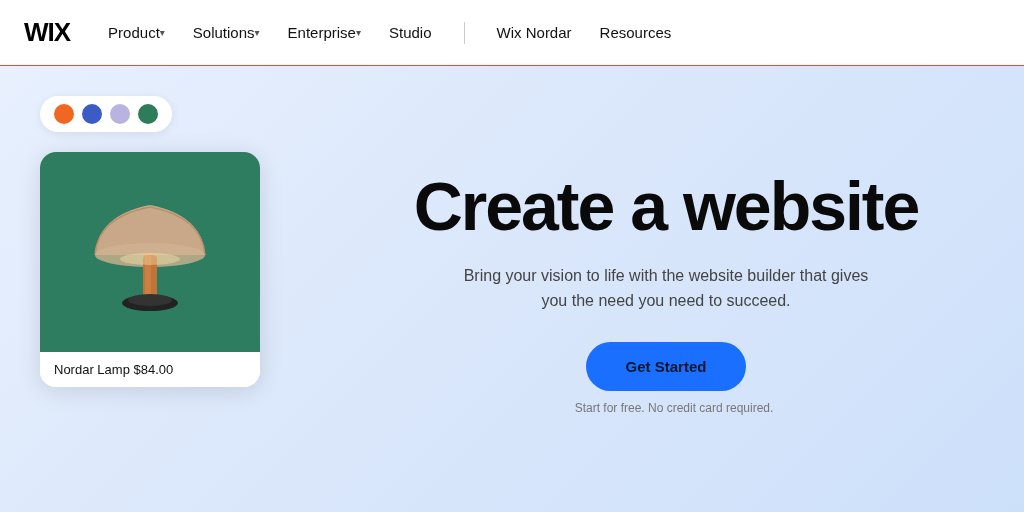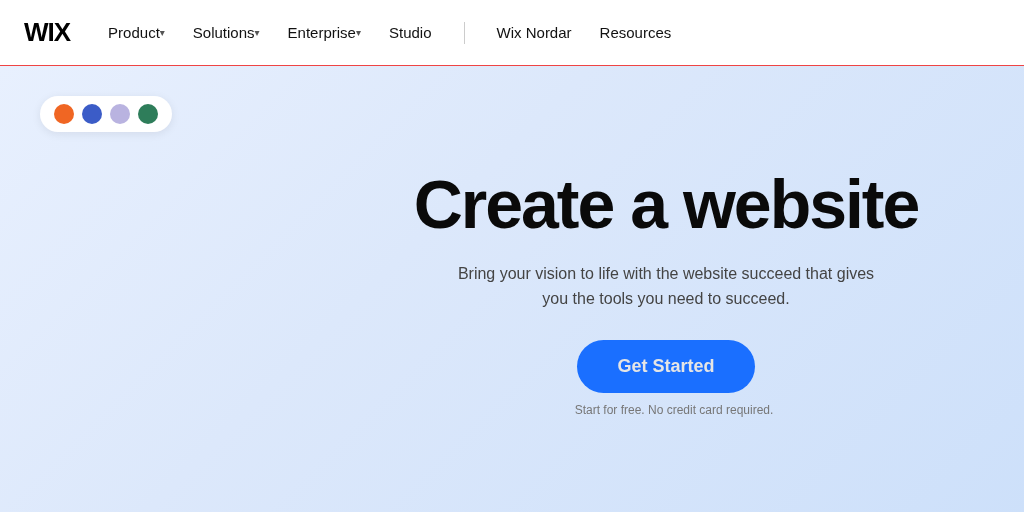--- a/index.html
+++ b/index.html
@@ -145,25 +145,25 @@
       font-size: 16px;
       color: #444;
       line-height: 1.6;
       max-width: 420px;
       text-align: center;
       margin-bottom: 28px;
     }
 
     .hero-cta-btn {
       background: #1a6fff;
-      color: #e5e5e5;
+      color: #0f172a;
       border: none;
       border-radius: 50px;
       padding: 16px 40px;
-      font-size: 18px;
+      font-size: 15px;
       font-weight: 600;
       cursor: pointer;
       display: inline-block;
       width: fit-content;
     }
 
     .hero-cta-sub {
       font-size: 12px;
       color: #777;
       margin-top: 10px;
@@ -217,31 +217,53 @@
   <div class="hero-left">
 
     <div class="color-dots">
 
     <div class="dot" style="background: rgb(240, 102, 35);"></div>
         <div class="dot" style="background: rgb(59, 92, 199);"></div>
         <div class="dot" style="background: rgb(185, 179, 224);"></div>
         <div class="dot" style="background: rgb(46, 125, 90);"></div>
       </div>
 
+    <div class="product-card">
+      <div class="product-card-image">
+
+        <svg class="lamp-svg" viewBox="0 0 140 170" xmlns="http://www.w3.org/2000/svg">
+
+          <ellipse cx="70" cy="88" rx="55" ry="12" fill="#c4a882" opacity="0.6"></ellipse>
+          <path d="M15 88 Q18 48 70 38 Q122 48 125 88 Z" fill="#c9a88a"></path>
+          <path d="M15 88 Q18 50 70 40 Q122 50 125 88" fill="none" stroke="#b89070" stroke-width="1.5"></path>
+
+          <ellipse cx="70" cy="88" rx="55" ry="12" fill="#d4b896" opacity="0.5"></ellipse>
+
+          <rect x="63" y="88" width="14" height="48" rx="4" fill="#c1743a"></rect>
+          <rect x="65" y="88" width="6" height="48" rx="3" fill="#d4854a" opacity="0.6"></rect>
+
+          <ellipse cx="70" cy="136" rx="28" ry="8" fill="#222"></ellipse>
+          <ellipse cx="70" cy="133" rx="22" ry="6" fill="#333"></ellipse>
+
+          <ellipse cx="70" cy="92" rx="30" ry="6" fill="#ffe8b0" opacity="0.4"></ellipse>
+        </svg>
+      </div>
+      <div class="product-card-label">Nordar Lamp $84.00</div>
+    </div>
 
   </div>
 
   <div class="hero-right">
     <div class="hero-right-inner">
 
       <h1 class="hero-headline">
         <span>Create a website</span><br>
       </h1>
 
-      <p class="hero-subtext">Bring your vision to life with the website succeed that gives you the tools you need to succeed.</p>
+      <p class="hero-subtext">Bring your vision to life with the website builder that gives you the need you need to succeed.</p>
 
       <button class="hero-cta-btn">Get Started</button>
 
       <p class="hero-cta-sub">Start for free. No credit card required.</p>
     </div>
   </div>
 
 </div>
 
 </body></html>

